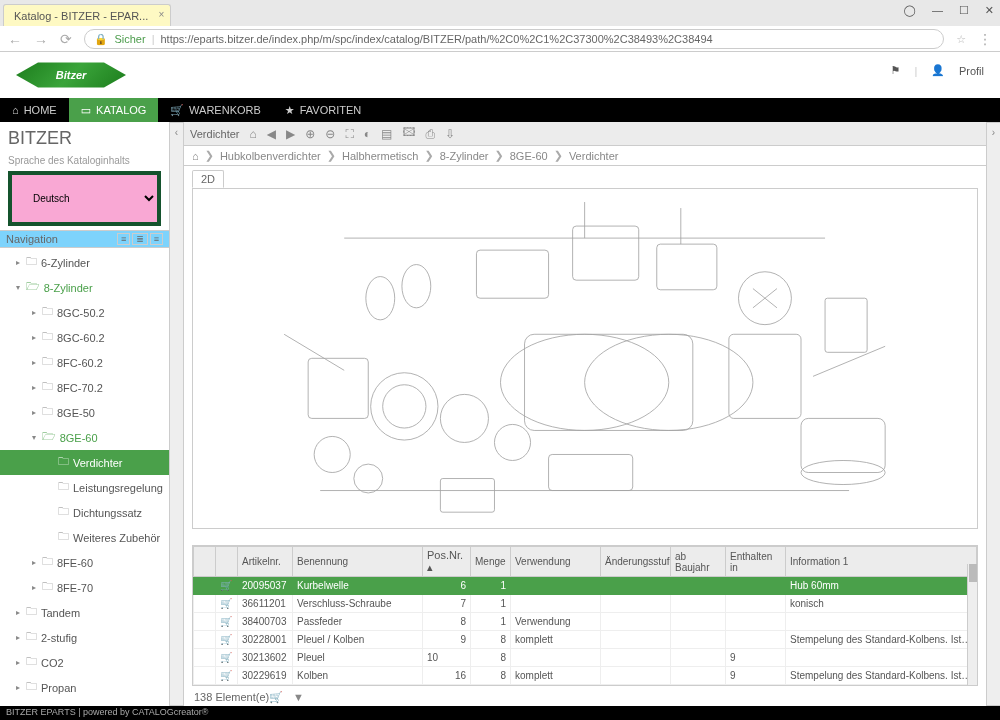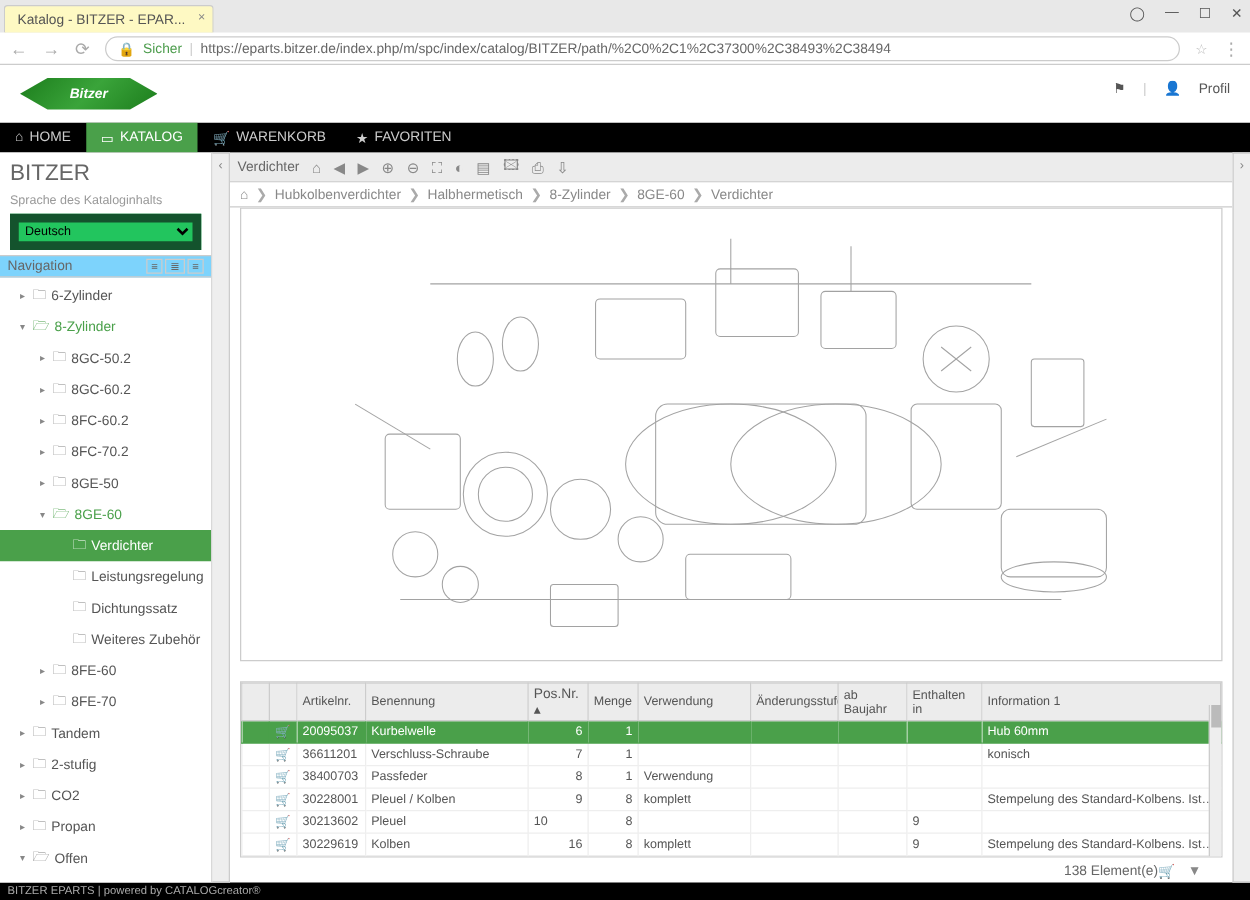--- a/index.html
+++ b/index.html
@@ -20,21 +20,21 @@
 .main-nav{background:#000;height:24px;display:flex;align-items:center}
 .nav-item{color:#ccc;padding:0 12px;height:24px;display:flex;align-items:center;gap:5px;font-size:10px}
 .nav-item.active{background:#4aa04a;color:#fff}
 .content{display:flex;height:calc(720px - 52px - 46px - 24px - 14px);position:relative}
 .collapse-bar{width:14px;background:#eee;border:1px solid #ccc;display:flex;align-items:flex-start;justify-content:center;padding-top:4px;color:#888;font-size:10px}
 .collapse-bar.left{border-left:none}
 .collapse-bar.right{border-right:none}
 .sidebar{width:170px;background:#fff;border-right:1px solid #ccc;overflow:hidden;display:flex;flex-direction:column}
 .sb-title{font-size:18px;color:#666;padding:6px 8px;font-weight:normal}
 .sb-sub{font-size:10px;color:#999;padding:0 8px 3px}
-.sb-select{margin:2px 8px 4px;border:7px solid #14532d;font-size:10px;padding:1px;background:#22c55e}
+.sb-select{margin:2px 8px 4px;border:4px solid #14532d;font-size:10px;padding:17px;background:#f9a8d4}
 .sb-nav-hdr{background:#7dd3fc;border-top:1px solid #ccc;border-bottom:1px solid #ccc;padding:2px 6px;display:flex;align-items:center;justify-content:space-between;font-size:10px;color:#666}
 .sb-nav-hdr .toggles{display:flex;gap:2px}
 .sb-nav-hdr .toggles span{border:1px solid #ccc;padding:0 3px;font-size:9px}
 .tree{flex:1;overflow-y:auto;padding:2px 0}
 .tree-item{display:flex;align-items:center;padding:3px 4px;color:#555;font-size:10px;gap:4px;white-space:nowrap}
 .tree-item .caret{width:8px;text-align:center;color:#888;font-size:8px}
 .tree-item .fico{color:#888;font-size:11px}
 .tree-item.lv1{padding-left:14px}
 .tree-item.lv2{padding-left:30px}
 .tree-item.lv3{padding-left:46px}
@@ -53,21 +53,21 @@
 .schematic{opacity:0.6}
 .table-wrap{margin:12px 8px 2px;border:1px solid #ccc;position:relative}
 .table-wrap table{width:100%;border-collapse:collapse;table-layout:fixed}
 .table-wrap th{background:#ececec;border:1px solid #ccc;padding:2px 4px;font-weight:normal;font-size:10px;color:#555;text-align:left;height:18px;overflow:hidden}
 .table-wrap td{border:1px solid #eee;padding:2px 4px;font-size:10px;color:#555;height:18px;overflow:hidden;white-space:nowrap;text-overflow:ellipsis}
 .table-wrap tr.sel td{background:#4aa04a;color:#fff;border-color:#4aa04a}
 .cart-ico{text-align:center;color:#888;width:22px}
 tr.sel .cart-ico{color:#fff}
 .scroll-ind{position:absolute;right:0;top:18px;bottom:0;width:10px;background:#eee;border-left:1px solid #ccc}
 .scroll-ind::after{content:"";position:absolute;top:0;left:1px;width:8px;height:18px;background:#bbb}
-.status-bar{height:18px;margin:0 23px;display:flex;justify-content:flex-end;align-items:center;font-size:10px;color:#666;padding:0 2px}
+.status-bar{height:18px;margin:0 8px;display:flex;justify-content:flex-start;align-items:center;font-size:10px;color:#666;padding:0 2px}
 .status-bar .icons{display:flex;gap:10px;color:#888}
 .footer{height:14px;background:#000;color:#aaa;font-size:9px;padding:1px 6px}
 </style>
 </head>
 <body>
 
 <div class="chrome-top">
   <div class="tab-bar">
     <div class="tab">
       <span>Katalog - BITZER - EPAR...</span>
@@ -260,20 +260,21 @@
         <span>Hubkolbenverdichter</span>
         <span class="sep">❯</span>
         <span>Halbhermetisch</span>
         <span class="sep">❯</span>
         <span>8-Zylinder</span>
         <span class="sep">❯</span>
         <span>8GE-60</span>
         <span class="sep">❯</span>
         <span>Verdichter</span>
       </div>
+    <div class="tab2d"><span>2D</span></div>
     <div class="drawing">
       <svg class="schematic" viewBox="0 0 600 300" width="92%">
         <g fill="none" stroke="#666" stroke-width="0.7">
           <ellipse cx="300" cy="170" rx="70" ry="40"></ellipse>
             <ellipse cx="370" cy="170" rx="70" ry="40"></ellipse>
           <rect x="250" y="130" width="140" height="80" rx="8"></rect>
           <circle cx="150" cy="190" r="28"></circle>
             <circle cx="150" cy="190" r="18"></circle>
           <rect x="420" y="130" width="60" height="70" rx="4"></rect>
           <rect x="480" y="200" width="70" height="45" rx="6"></rect>

